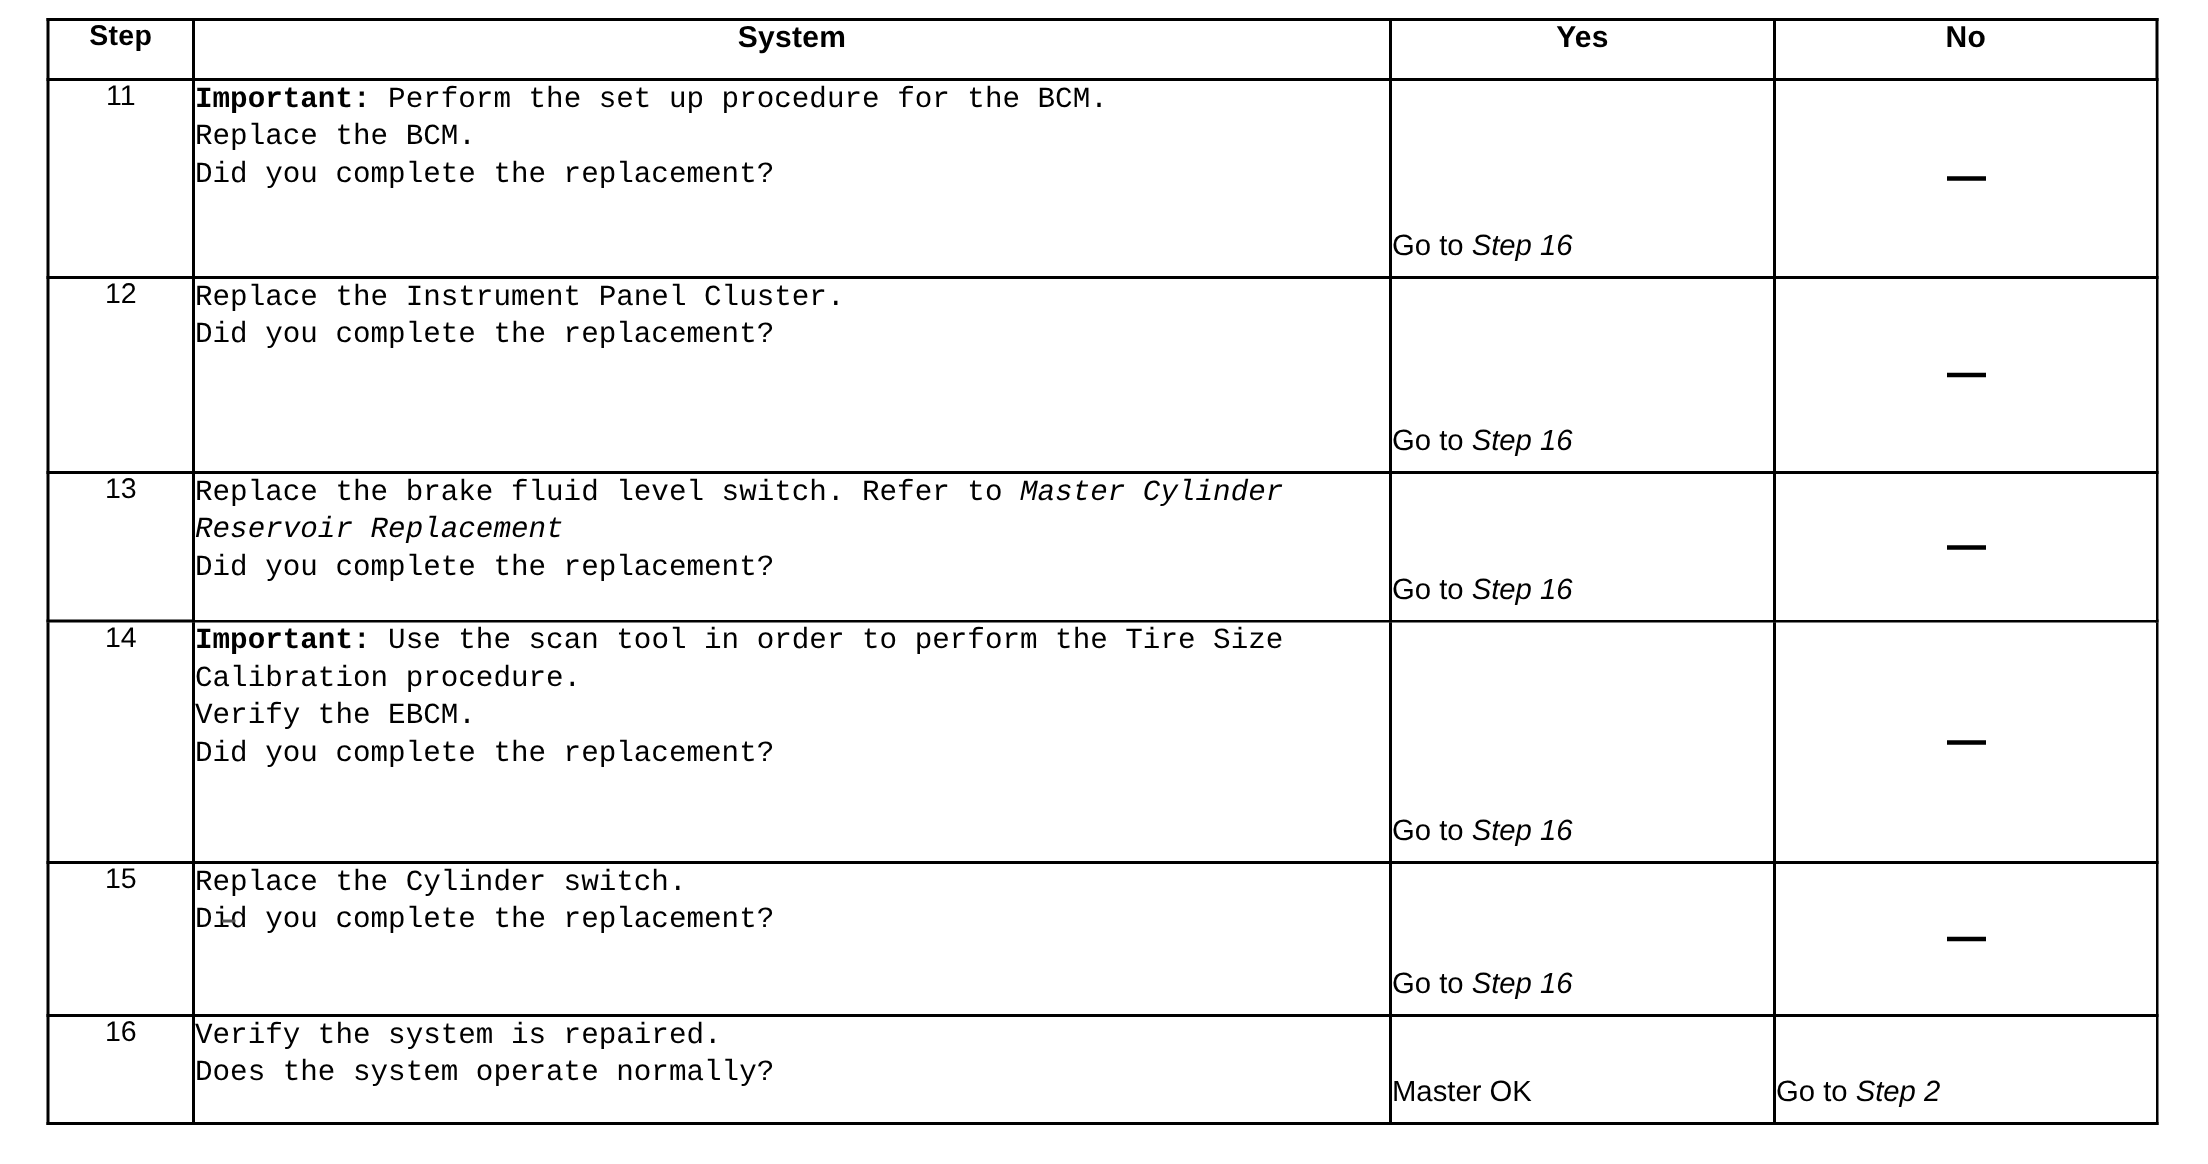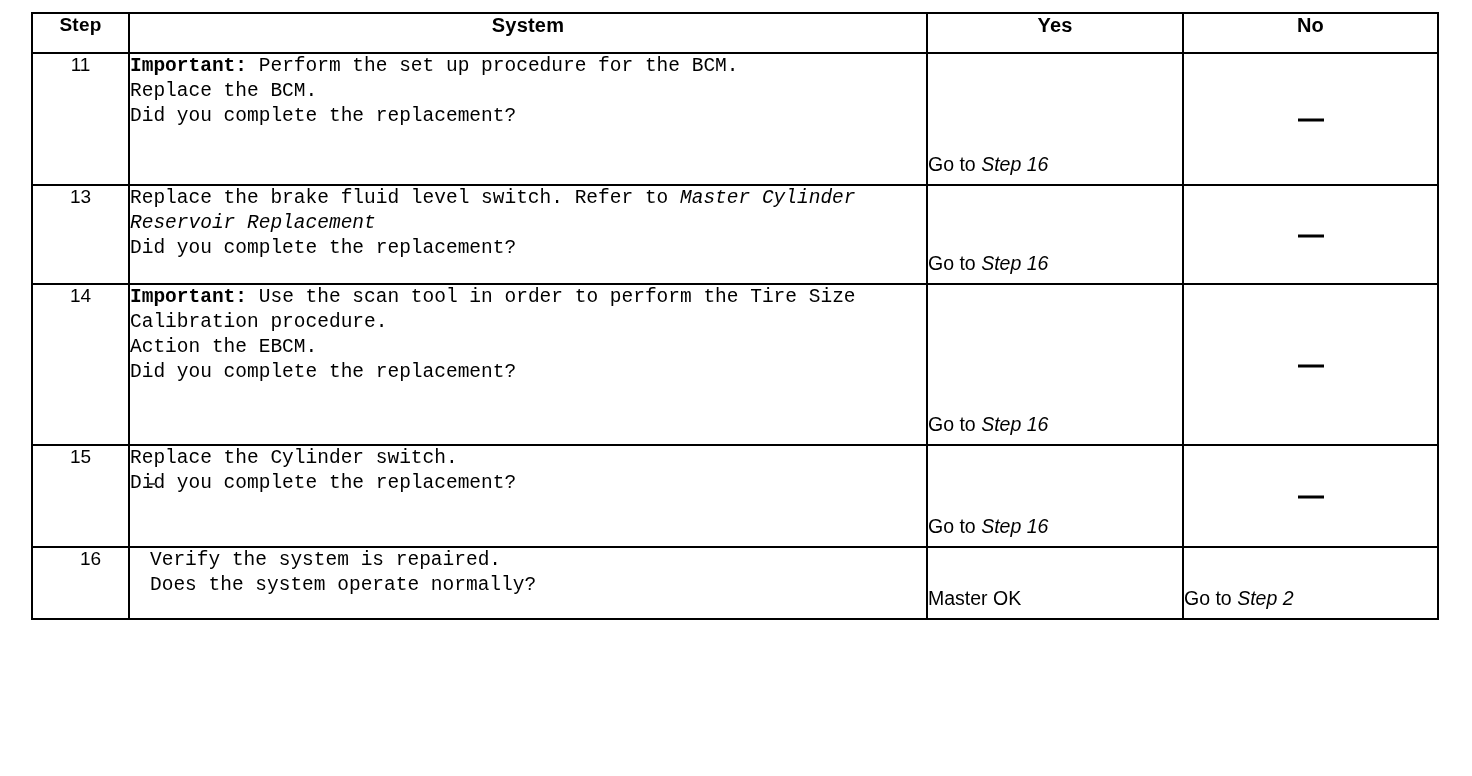--- a/index.html
+++ b/index.html
@@ -116,21 +116,21 @@
     background: #000000;
     vertical-align: middle;
   }
 
   
   tr.r11 td { height: 130px; }
   tr.r12 td { height: 128px; }
   tr.r13 td { height: 97px; margin-top: 41px; }
   tr.r14 td { height: 159px; }
   tr.r15 td { height: 100px; }
-  tr.r16 td { height: 70px; padding-left: 20px; }
+  tr.r16 td { height: 70px; }
 
   
   .artifact {
     position: absolute;
     left: 18px;
     top: 37px;
     width: 9px;
     height: 2px;
     background: #555555;
   }
@@ -168,20 +168,35 @@
           <span class="ln">Did you complete the replacement?</span>
         </td>
         <td class="yn-cell">
           <span class="yn-bottom"><span>Go to </span><i class="ref">Step 16</i></span>
         </td>
         <td class="yn-cell">
           <span class="yn-middle"><span class="dash"></span></span>
         </td>
       </tr>
 
+      <tr class="r12">
+        <td class="step-cell">12</td>
+        <td class="action-cell">
+          <span class="ln">Replace the Instrument Panel Cluster.</span>
+          <span class="gap-lg"></span>
+          <span class="gap-md"></span>
+          <span class="ln">Did you complete the replacement?</span>
+        </td>
+        <td class="yn-cell">
+          <span class="yn-bottom"><span>Go to </span><i class="ref">Step 16</i></span>
+        </td>
+        <td class="yn-cell">
+          <span class="yn-middle"><span class="dash"></span></span>
+        </td>
+      </tr>
 
       <tr class="r13">
         <td class="step-cell">13</td>
         <td class="action-cell">
           <span class="ln"><span>Replace the brake fluid level switch. Refer to </span><i class="ref">Master Cylinder</i></span>
           <span class="ln"><i class="ref">Reservoir Replacement</i></span>
           <span class="gap-sm"></span>
           <span class="ln">Did you complete the replacement?</span>
         </td>
         <td class="yn-cell">
@@ -190,21 +205,21 @@
         <td class="yn-cell">
           <span class="yn-middle"><span class="dash"></span></span>
         </td>
       </tr>
 
       <tr class="r14">
         <td class="step-cell">14</td>
         <td class="action-cell">
           <span class="ln"><b class="imp">Important:</b><span> Use the scan tool in order to perform the Tire Size</span></span>
           <span class="ln">Calibration procedure.</span>
-          <span class="ln">Action the EBCM.</span>
+          <span class="ln">Verify the EBCM.</span>
           <span class="gap-lg"></span>
           <span class="ln">Did you complete the replacement?</span>
         </td>
         <td class="yn-cell">
           <span class="yn-bottom"><span>Go to </span><i class="ref">Step 16</i></span>
         </td>
         <td class="yn-cell">
           <span class="yn-middle"><span class="dash"></span></span>
         </td>
       </tr>

